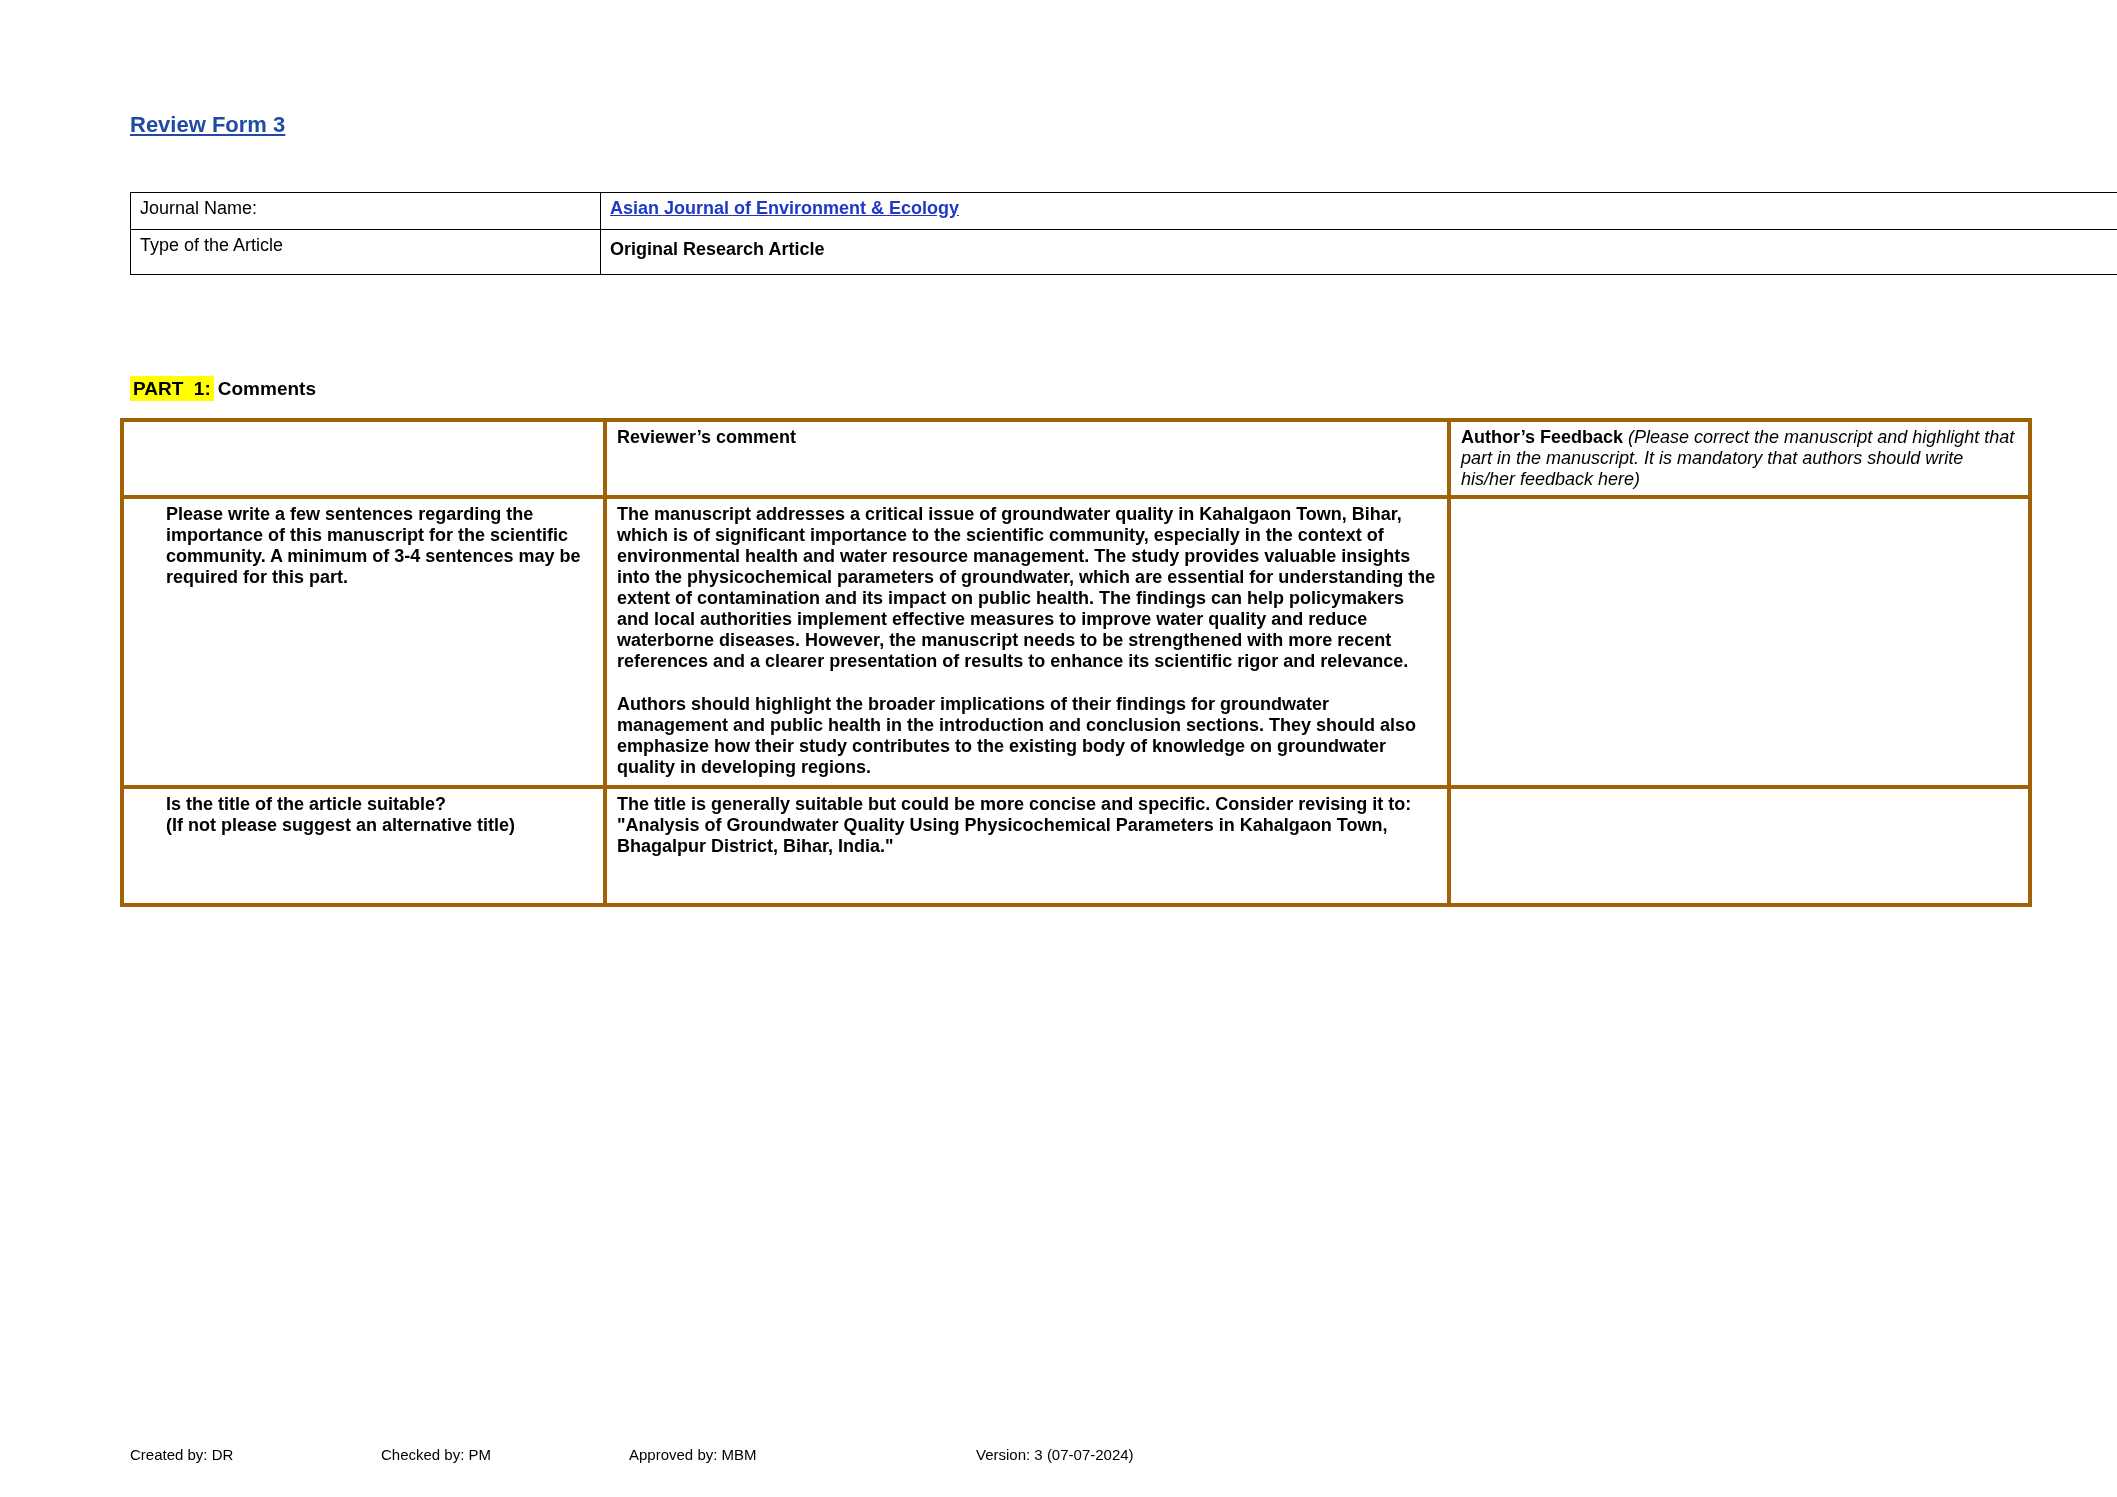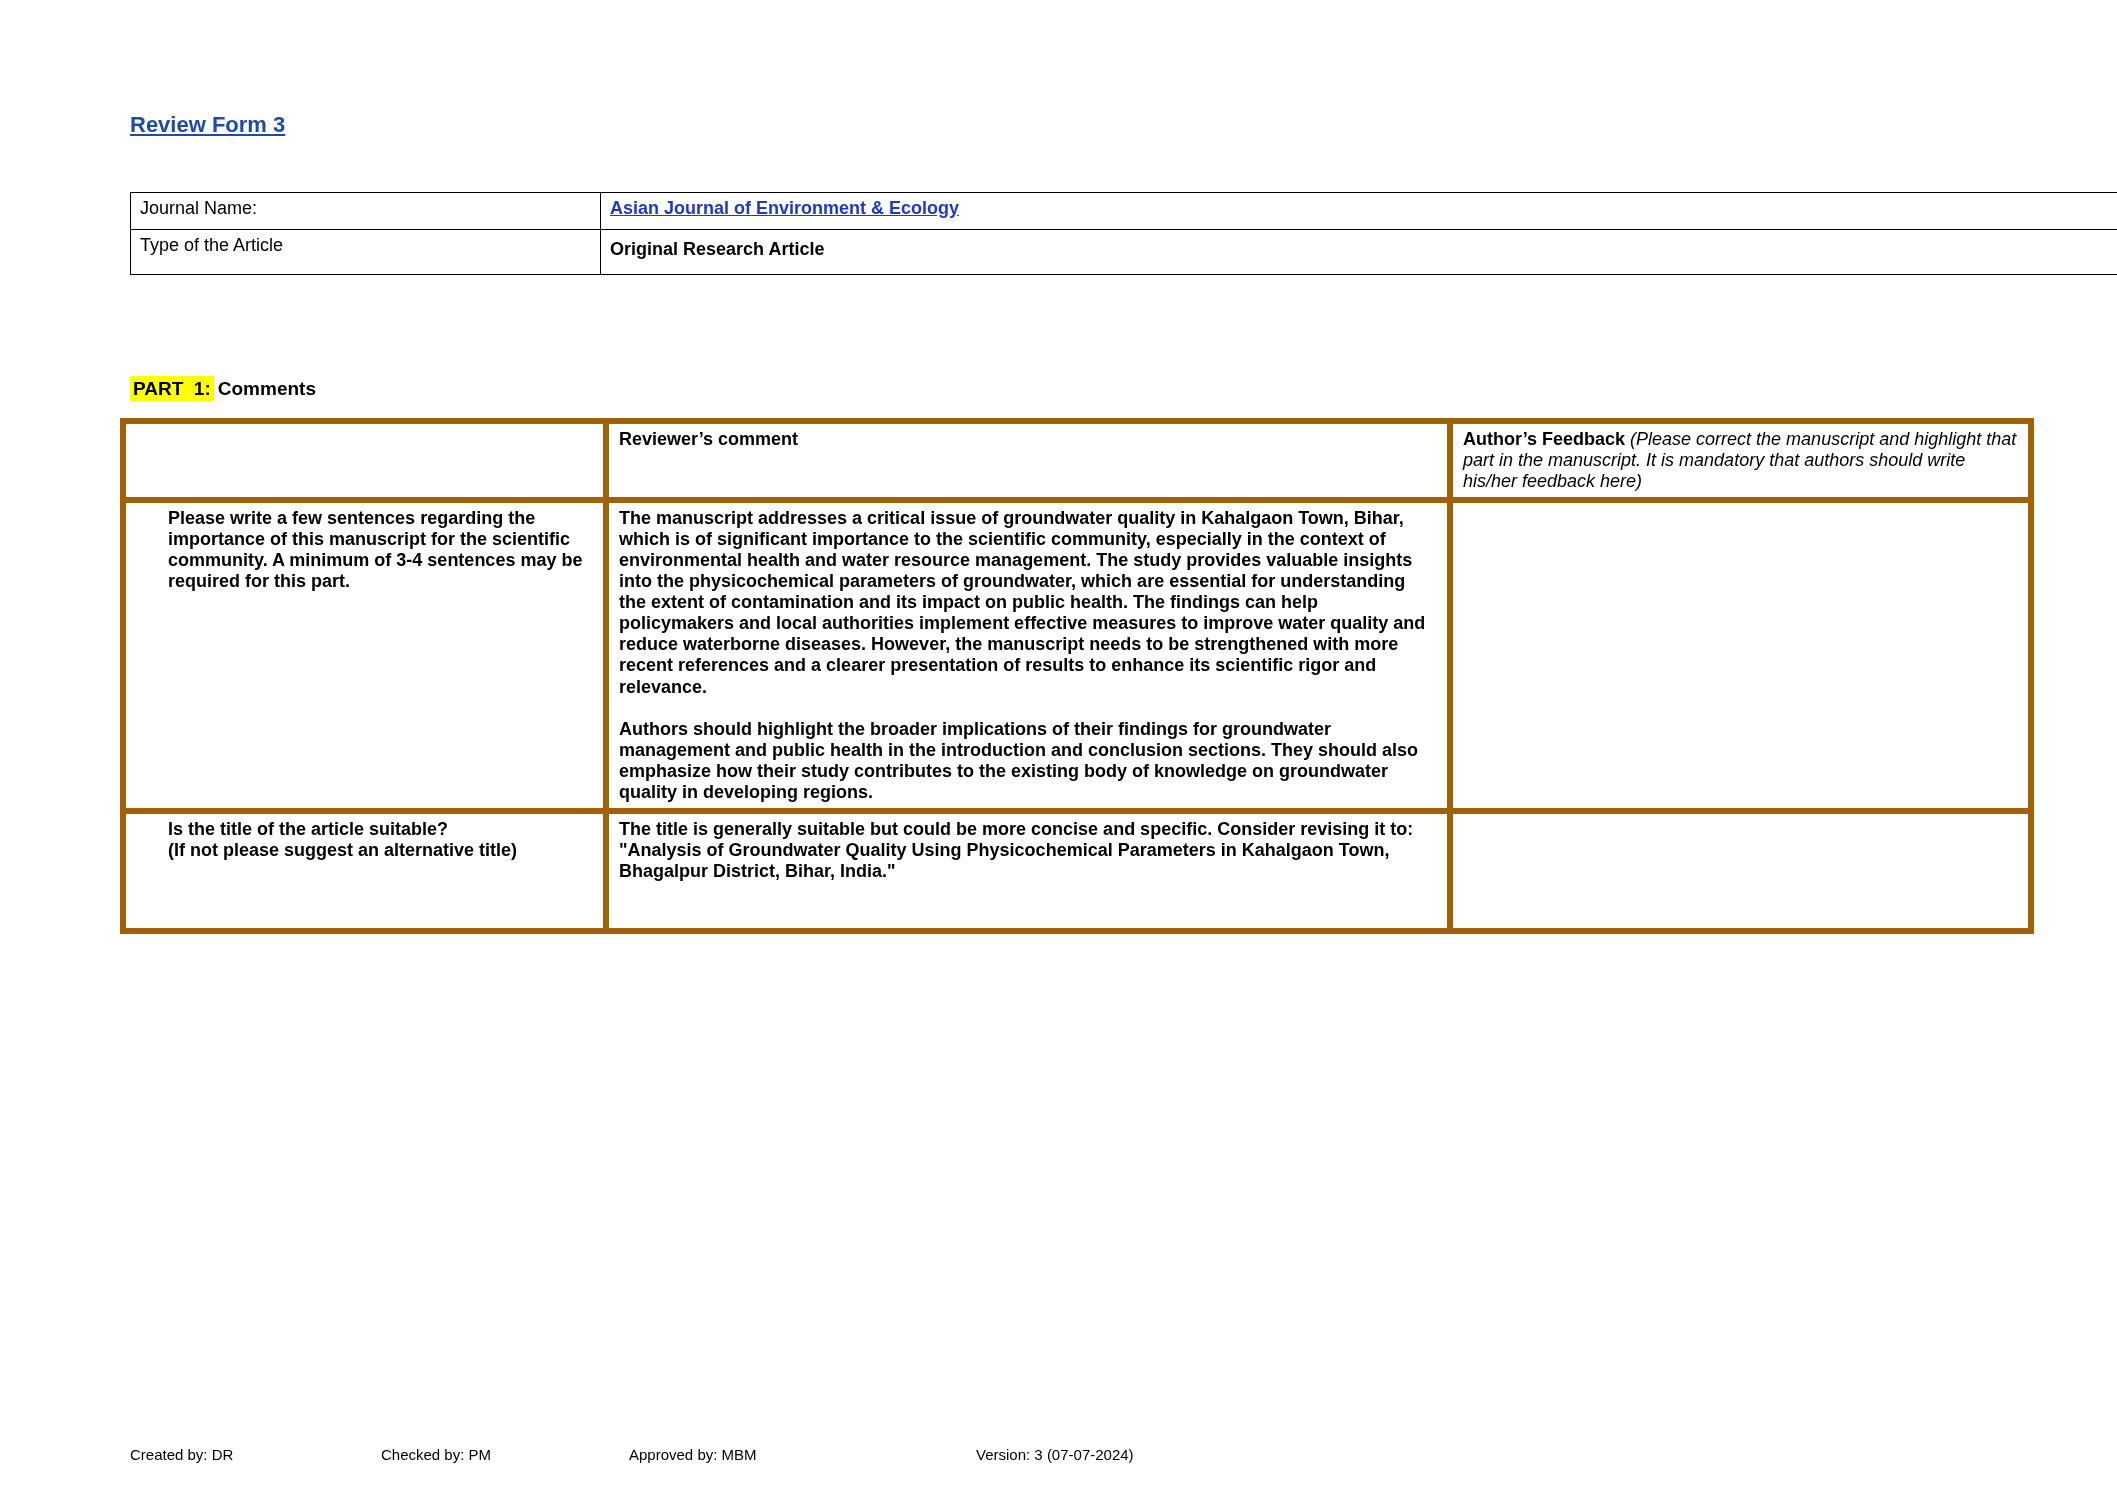--- a/index.html
+++ b/index.html
@@ -74,21 +74,21 @@
   .comments-table {
     position: absolute;
     left: 120px;
     top: 418px;
     width: 1908px;
     border-collapse: collapse;
     table-layout: fixed;
     font-size: 18px;
   }
   .comments-table td {
-    border: 6px solid #a16207;
+    border: 4px solid #a16207;
     vertical-align: top;
     padding: 5px 10px;
     line-height: 1.17;
   }
   .comments-table tr.hdr td { height: 52px; }
   .comments-table tr.row1 td { height: 276px; }
   .comments-table tr.row2 td { height: 104px; }
   .hdr-reviewer { font-weight: bold; }
   .hdr-feedback-bold { font-weight: bold; }
   .hdr-feedback-italic { font-style: italic; font-weight: normal; }

